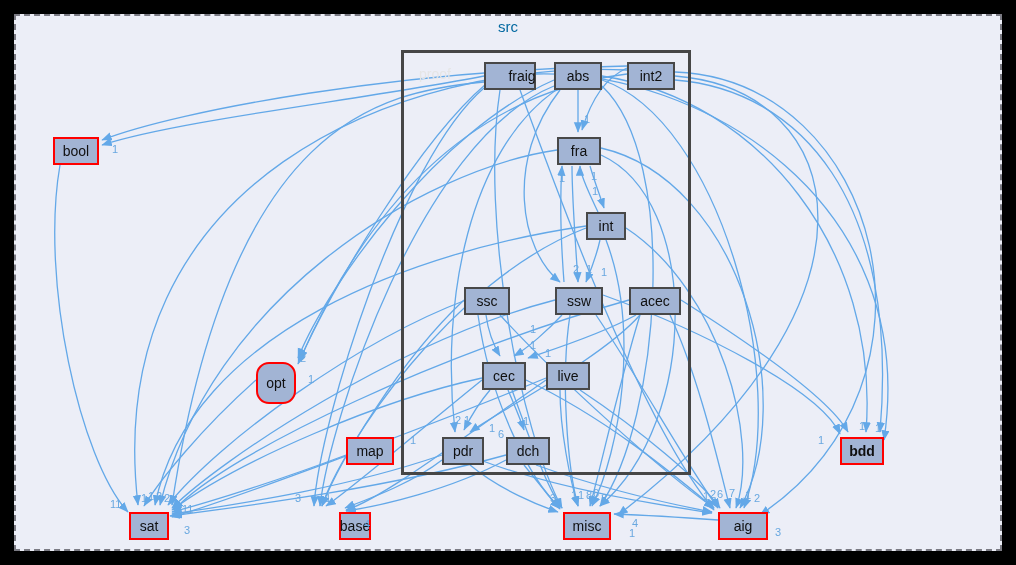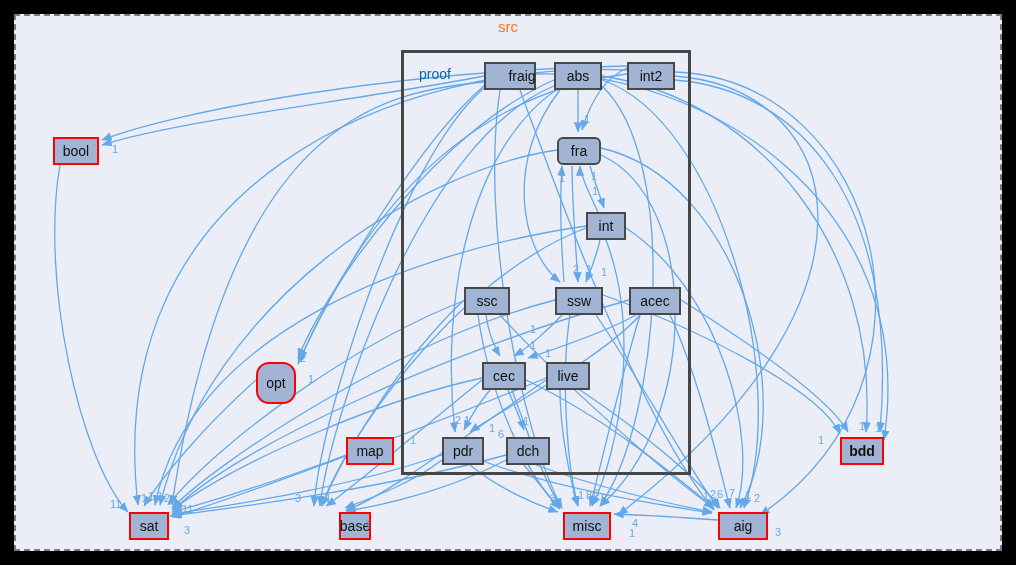--- a/index.html
+++ b/index.html
@@ -1,24 +1,24 @@
 <!DOCTYPE html>
 <html><head>
 <meta charset="utf-8">
 <style>
   html,body{margin:0;padding:0;background:#000;}
   #stage{position:relative;width:1016px;height:565px;background:#000;overflow:hidden;
          font-family:"Liberation Sans","DejaVu Sans",sans-serif;}
   #outer-frame{position:absolute;left:14px;top:14px;width:988px;height:537px;
                background:#eceef7;border:2px dashed #7b7b84;box-sizing:border-box;}
   #graph-title{position:absolute;left:0;top:18px;width:1016px;text-align:center;
-               font-size:15px;color:#f97316;}
+               font-size:15px;color:#0369a1;}
   #cluster-box{position:absolute;left:401px;top:50px;width:290px;height:425px;
                border:3px solid #464646;box-sizing:border-box;background:transparent;}
-  #cluster-label{position:absolute;left:419px;top:66px;font-size:14px;color:#0369a1;}
+  #cluster-label{position:absolute;left:419px;top:66px;font-size:14px;color:#e5e5e5;}
   svg.edges{position:absolute;left:0;top:0;width:1016px;height:565px;overflow:visible;}
   .node{position:absolute;box-sizing:border-box;background:#a2b4d4;
         border:2px solid #484848;display:flex;align-items:center;justify-content:center;
         font-size:14px;color:#101010;}
   .node.red{border-color:#ff0000;}
   .elabel{position:absolute;font-size:11px;color:#69a8e0;}
 </style>
 </head>
 <body>
 
@@ -117,21 +117,21 @@
       </div>
       <div class="node" style="left: 554px; top: 62px; width: 48px; height: 28px;">
         <span>abs</span>
       </div>
       <div class="node" style="left: 627px; top: 62px; width: 48px; height: 28px;">
         <span>int2</span>
       </div>
       <div class="node red" style="left: 53px; top: 137px; width: 46px; height: 28px;">
         <span>bool</span>
       </div>
-      <div class="node" style="left: 557px; top: 137px; width: 44px; height: 28px; border-radius: 6px;">
+      <div class="node" style="left: 557px; top: 137px; width: 44px; height: 28px;">
         <span>fra</span>
       </div>
       <div class="node" style="left: 586px; top: 212px; width: 40px; height: 28px;">
         <span>int</span>
       </div>
       <div class="node" style="left: 464px; top: 287px; width: 46px; height: 28px;">
         <span>ssc</span>
       </div>
       <div class="node" style="left: 555px; top: 287px; width: 48px; height: 28px;">
         <span>ssw</span>

